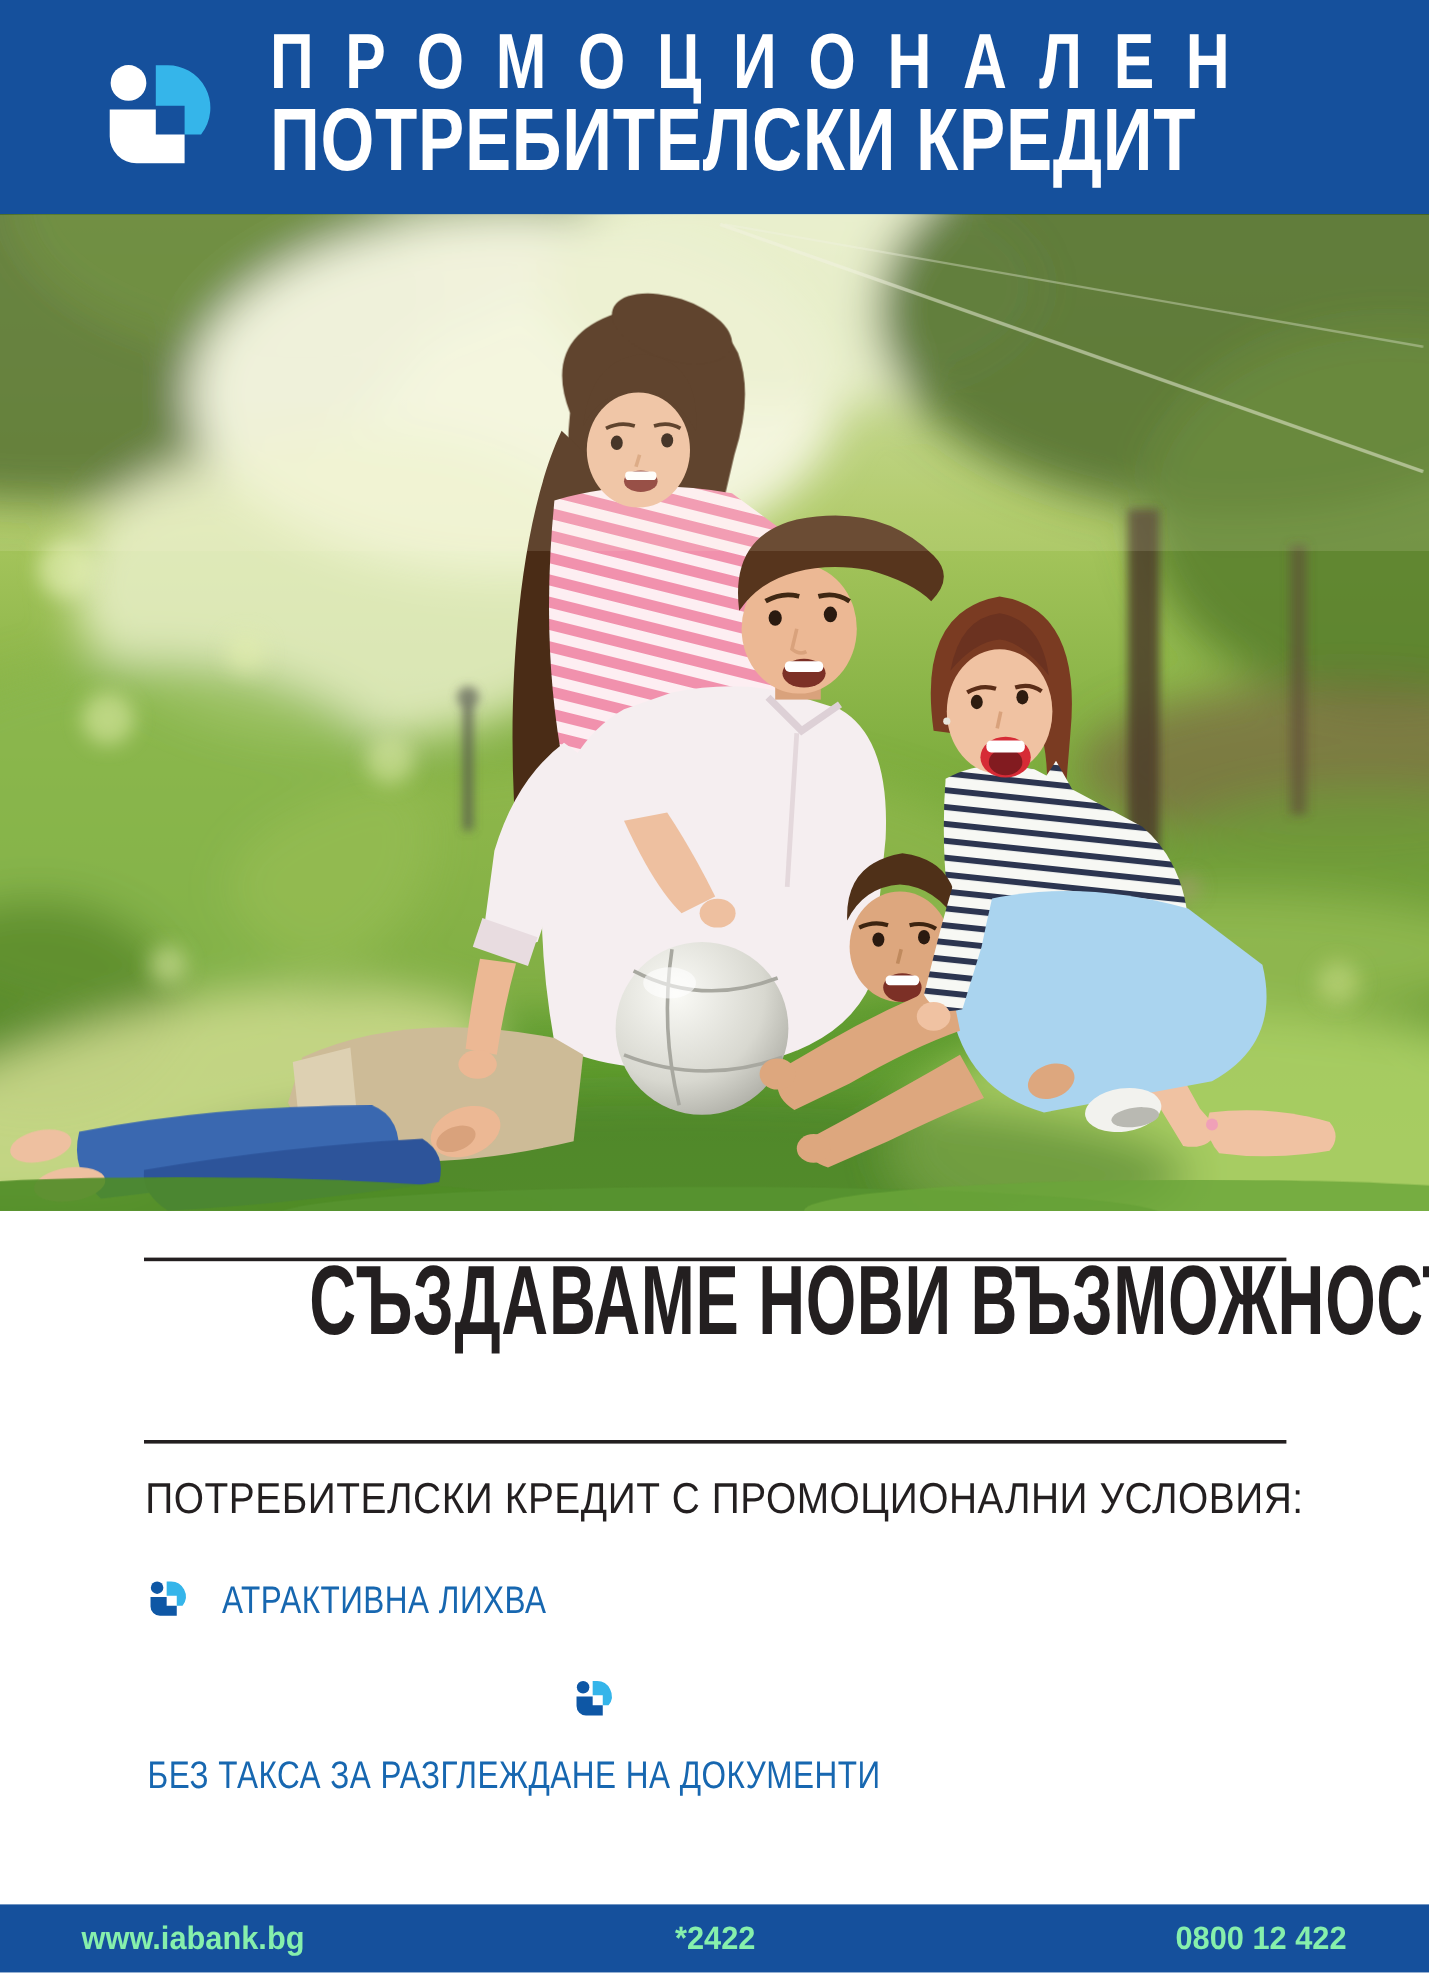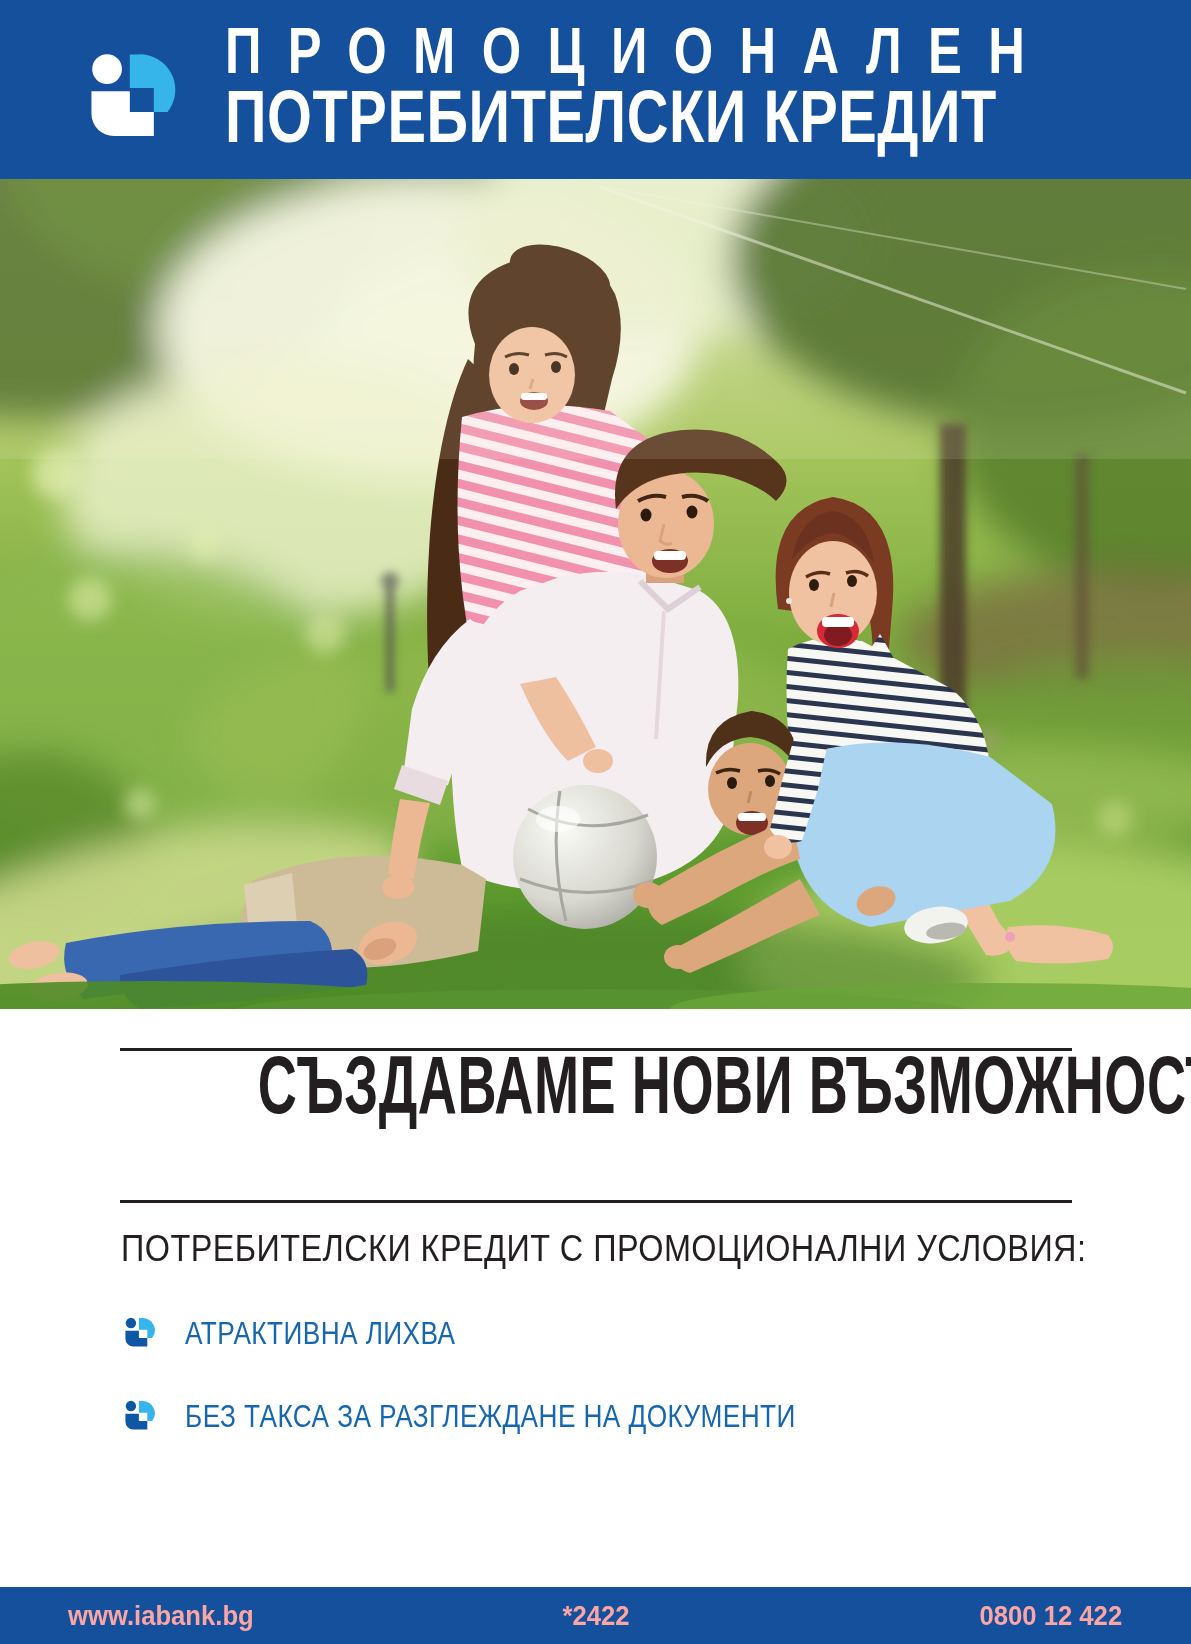--- a/index.html
+++ b/index.html
@@ -53,32 +53,32 @@
     position:absolute;left:121px;top:1229px;color:var(--text-black);
     font-size:36px;line-height:40px;font-weight:400;white-space:nowrap;
     transform:scaleX(0.90);transform-origin:left center;letter-spacing:0.5px;
   }
   
   .benefit{
     position:absolute;left:123px;height:37px;
     display:flex;align-items:center;gap:28px;
   }
   .benefit-1{top:1314px;}
-  .benefit-2{top:1397px;}
+  .benefit-2{top:1397px;flex-direction:column;}
   .benefit-3{top:1478px;}
   .benefit .mini-logo{width:34px;height:37px;flex:0 0 auto;}
   .benefit .label{
     display:inline-block;color:var(--bullet-blue);
     font-size:32px;line-height:34px;font-weight:400;white-space:nowrap;
     transform:scaleX(0.82);transform-origin:left center;letter-spacing:0.5px;
   }
   
   .footer{
     position:absolute;left:0;top:1587px;width:1191px;height:57px;
-    background:var(--brand-blue);color:#fca5a5;
+    background:var(--brand-blue);color:#86efac;
   }
   .footer .item{
     position:absolute;top:50%;transform:translateY(-50%) scaleX(0.95);
     font-size:27px;font-weight:700;white-space:nowrap;
   }
   .footer .site{left:68px;transform-origin:left center;}
   .footer .short{left:50%;transform:translate(-50%,-50%) scaleX(0.95);transform-origin:center center;}
   .footer .phone{right:69px;transform-origin:right center;}
   .hidden-defs{position:absolute;width:0;height:0;overflow:hidden;}
 </style>

